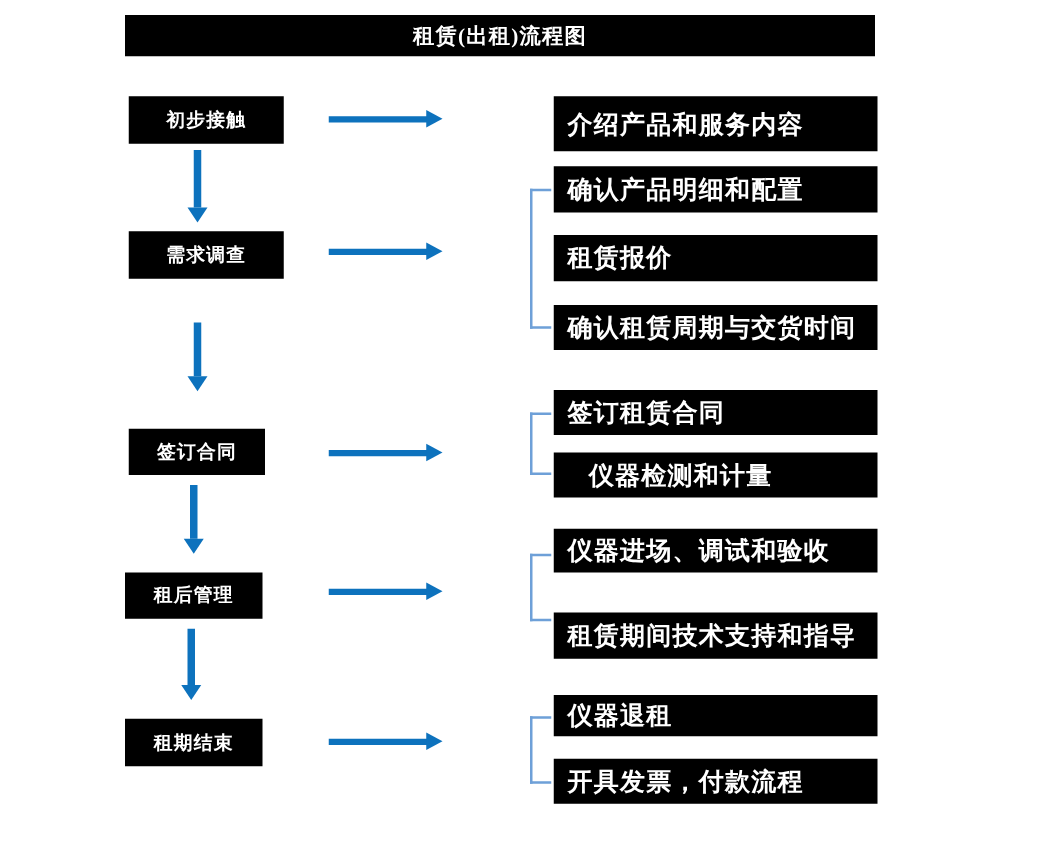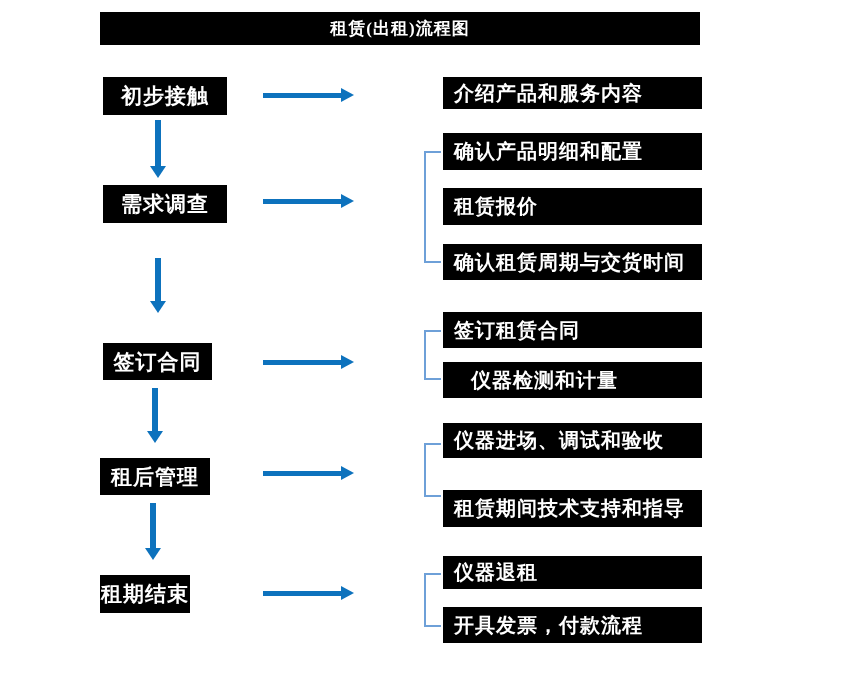--- a/index.html
+++ b/index.html
@@ -25,21 +25,21 @@
     box-sizing: border-box;
     letter-spacing: 1px;
   }
   .title-bar {
     left: 100px; top: 12px; width: 600px; height: 33px;
     justify-content: center;
     font-size: 17px;
   }
   .step {
     justify-content: center;
-    font-size: 21px;
+    font-size: 15px;
   }
   .detail {
     left: 443px;
     width: 259px;
     padding-left: 11px;
     font-size: 20px;
   }
   
   .harrow {
     position: absolute;
@@ -95,23 +95,23 @@
 <body>
 
 <div id="canvas">
 
   <div class="box title-bar">租赁(出租)流程图</div>
 
   <div class="box step" style="left:103px; top:77px;  width:124px; height:38px;">初步接触</div>
   <div class="box step" style="left:103px; top:185px; width:124px; height:38px;">需求调查</div>
   <div class="box step" style="left:103px; top:343px; width:109px; height:37px;font-family:Liberation Serif, serif;">签订合同</div>
   <div class="box step" style="left:100px; top:458px; width:110px; height:37px;">租后管理</div>
-  <div class="box step" style="left:100px; top:575px; width:90px; height:38px;">租期结束</div>
+  <div class="box step" style="left:100px; top:575px; width:110px; height:38px;">租期结束</div>
 
-  <div class="box detail" style="top:77px;  height:32px;">介绍产品和服务内容</div>
+  <div class="box detail" style="top:77px;  height:44px;">介绍产品和服务内容</div>
   <div class="box detail" style="top:133px; height:37px;">确认产品明细和配置</div>
   <div class="box detail" style="top:188px; height:37px;">租赁报价</div>
   <div class="box detail" style="top:312px; height:36px;">签订租赁合同</div>
   <div class="box detail" style="top:244px; height:36px;">确认租赁周期与交货时间</div>
   <div class="box detail" style="top:362px; height:36px;padding-left:28px;">仪器检测和计量</div>
   <div class="box detail" style="top:423px; height:35px;">仪器进场、调试和验收</div>
   <div class="box detail" style="top:490px; height:37px;text-align:right;">租赁期间技术支持和指导</div>
   <div class="box detail" style="top:556px; height:33px;">仪器退租</div>
   <div class="box detail" style="top:607px; height:36px;text-align:right;">开具发票，付款流程</div>
 

